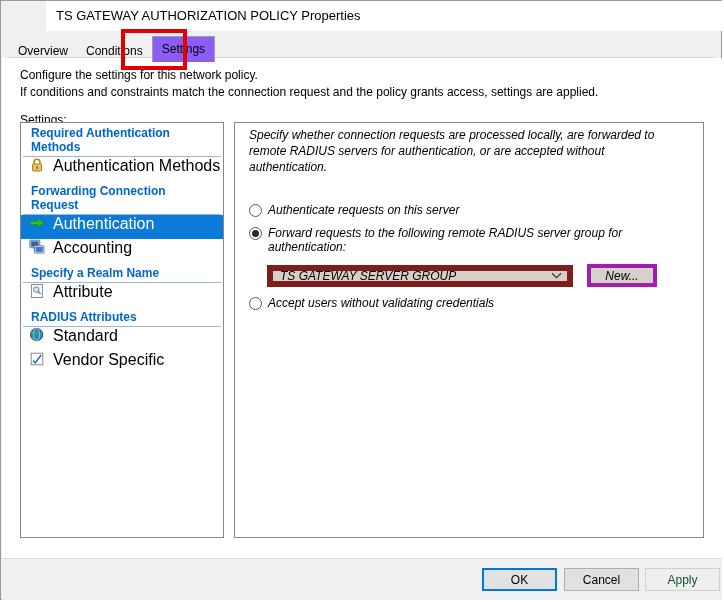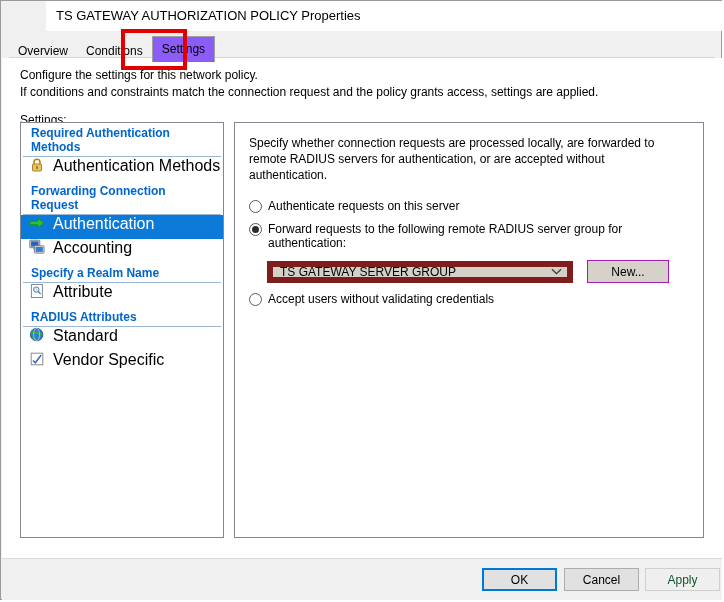--- a/index.html
+++ b/index.html
@@ -163,35 +163,36 @@
   }
 
   
   #detail-panel {
     position: absolute;
     left: 232px; top: 64px;
     width: 470px; height: 416px;
     background: #ffffff;
     border: 1px solid #828790;
     box-sizing: border-box;
-    padding: 12px 14px;
+    padding: 4px 14px;
+    font-style: italic;
   }
   #detail-intro {
     font-size: 12px;
     line-height: 16px;
     width: 420px;
   }
   .radio-row {
     display: flex;
     align-items: flex-start;
     margin-top: 0;
     font-size: 12px;
     cursor: default;
   }
-  #radio-local { margin-top: 16px; }
+  #radio-local { margin-top: 28px; }
   #radio-forward { margin-top: 9px; }
   #radio-accept { margin-top: 9px; }
   .radio-mark {
     width: 13px; height: 13px;
     border: 1px solid #5a5a5a;
     border-radius: 50%;
     background: #ffffff;
     margin-right: 6px;
     flex: 0 0 13px;
     position: relative;
@@ -222,24 +223,24 @@
     padding-left: 7px;
     color: #000000;
     cursor: default;
   }
   #group-combo-value { flex: 1 1 auto; }
   #group-combo-arrow {
     width: 22px;
     display: flex; align-items: center; justify-content: center;
   }
   #new-button {
-    width: 82px; height: 23px;
+    width: 70px; height: 23px;
     margin-left: 14px;
     background: #d6d2ca;
-    border: 1px solid #a21caf;
+    border: 4px solid #a21caf;
     font-size: 12px;
     display: flex; align-items: center; justify-content: center;
     box-sizing: border-box;
     cursor: default;
   }
 
   
   #footer {
     position: absolute;
     left: 1px; top: 557px;

